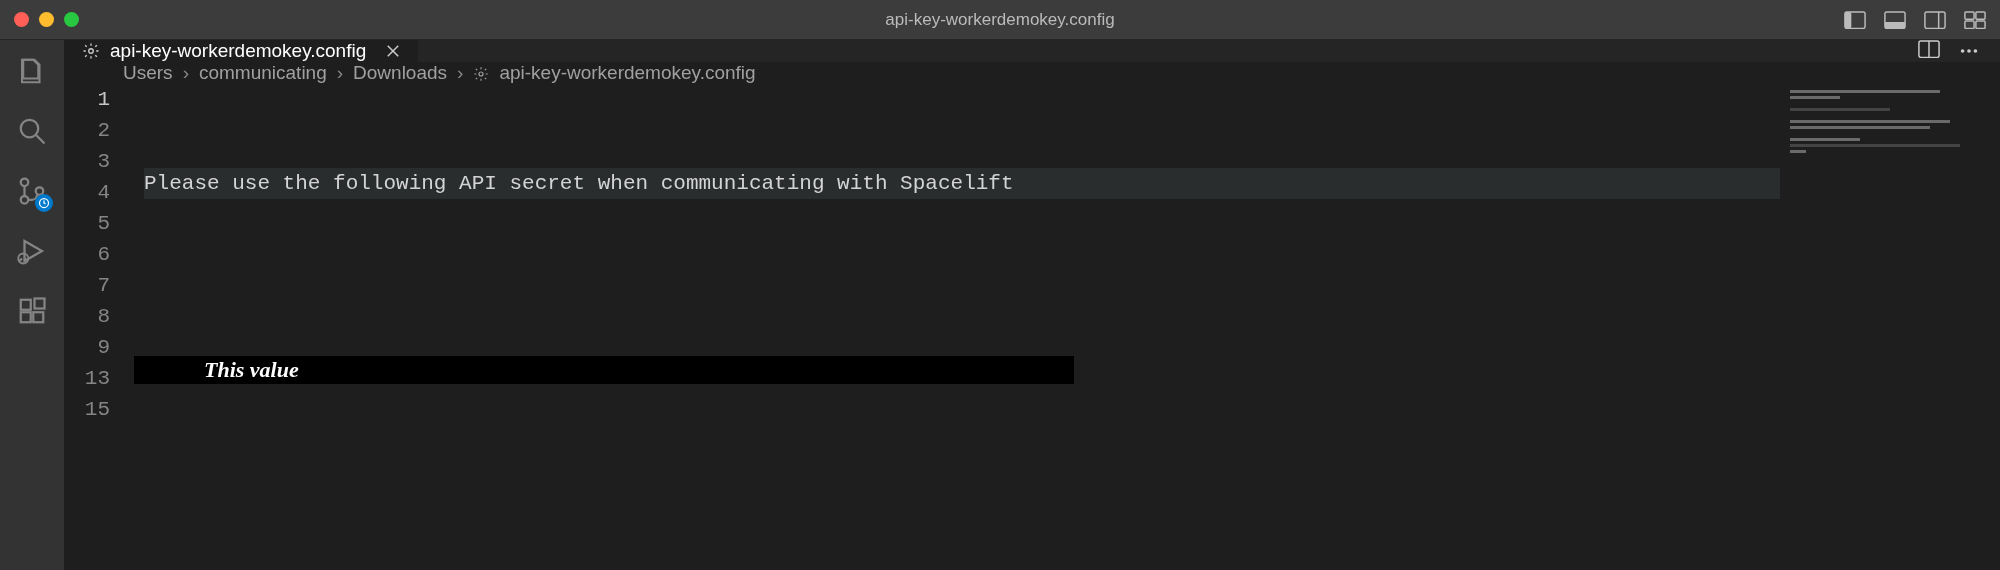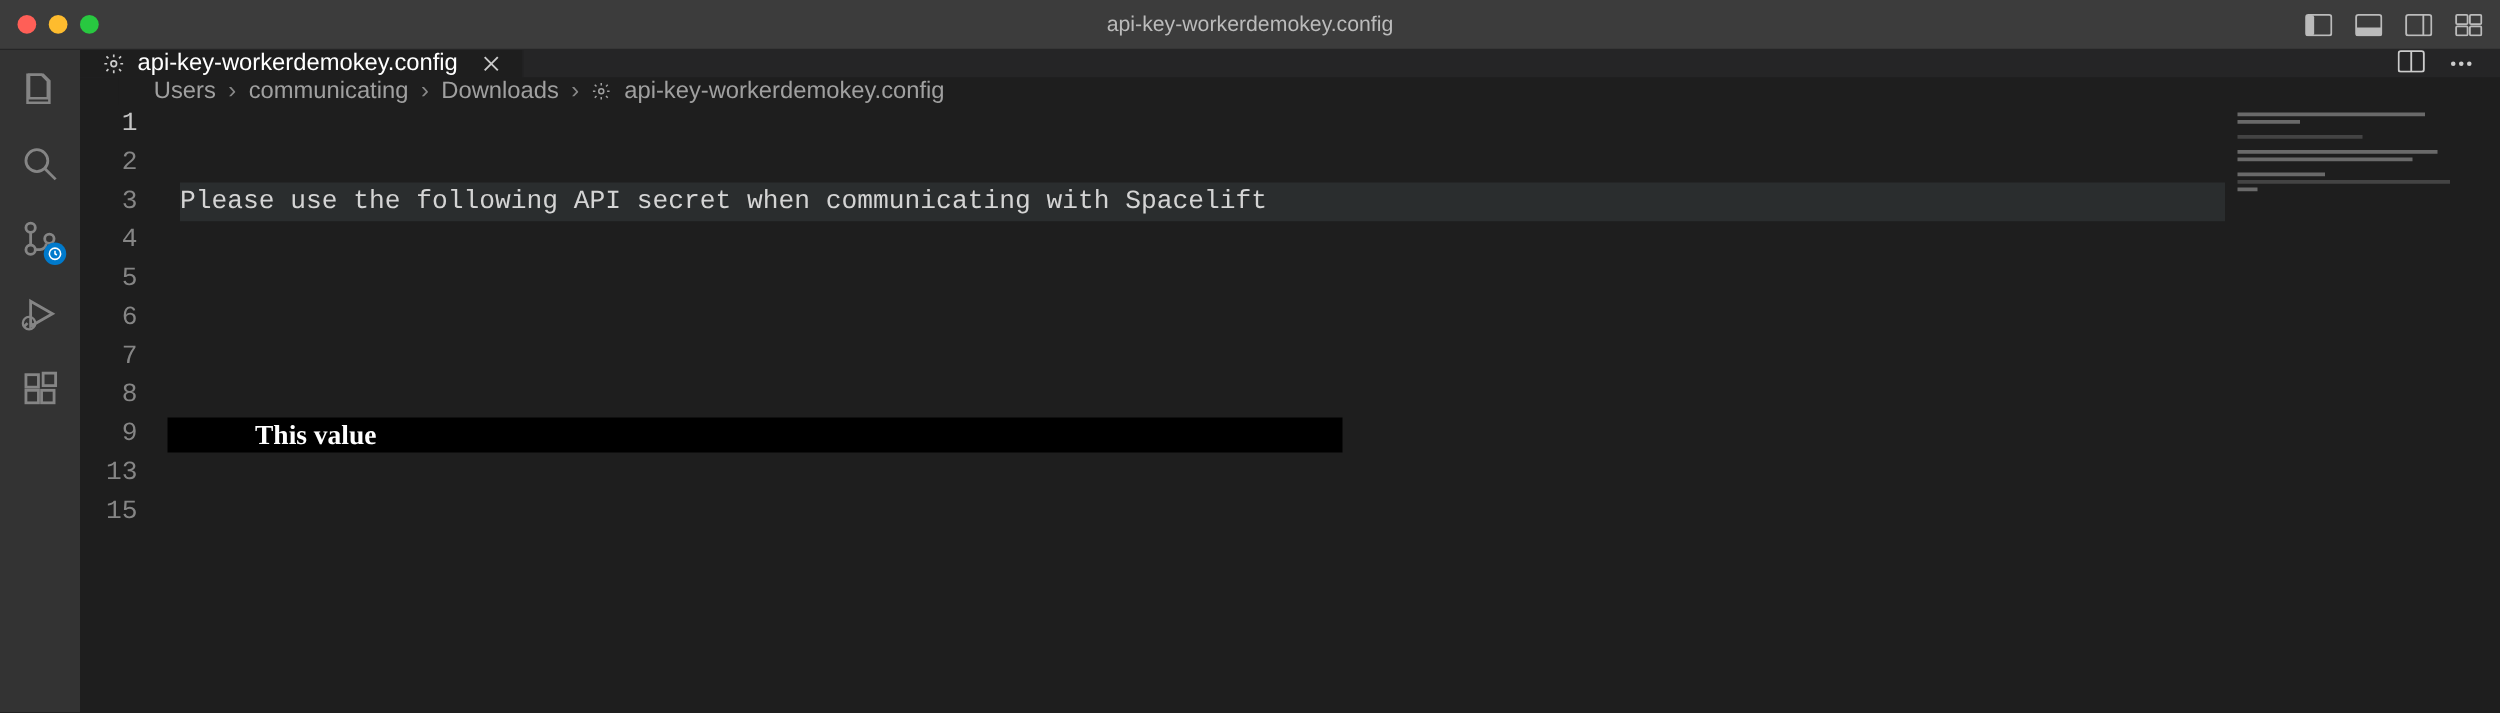--- a/index.html
+++ b/index.html
@@ -123,34 +123,35 @@
   color: #858585;
   user-select: none;
 }
 .code {
   flex:1;
   color: #d4d4d4;
   white-space: pre;
   padding-left: 10px;
 }
 .code-line { height: 31px; display:flex; align-items:center; }
-.code-line.active { background: #2a2d2e; }
+.code-line.active { background: #2a2d2e; margin-top: 22px; }
 .gutter-line { height:31px; }
 .gutter-line.active { color:#c6c6c6; }
 .redact-block {
   display:inline-flex;
   align-items:center;
   background:#000000;
   height: 28px;
   padding: 0 10px 0 70px;
   color:#ffffff;
   font-family: Georgia, "Times New Roman", serif;
   font-weight: bold;
   font-size: 22px;
   margin-left: -10px;
+  font-style: italic;
 }
 .minimap {
   position:absolute;
   right:0; top:0;
   width: 220px;
   height: 100%;
   background: #1e1e1e;
   padding: 6px 10px;
 }
 .mm-line {

